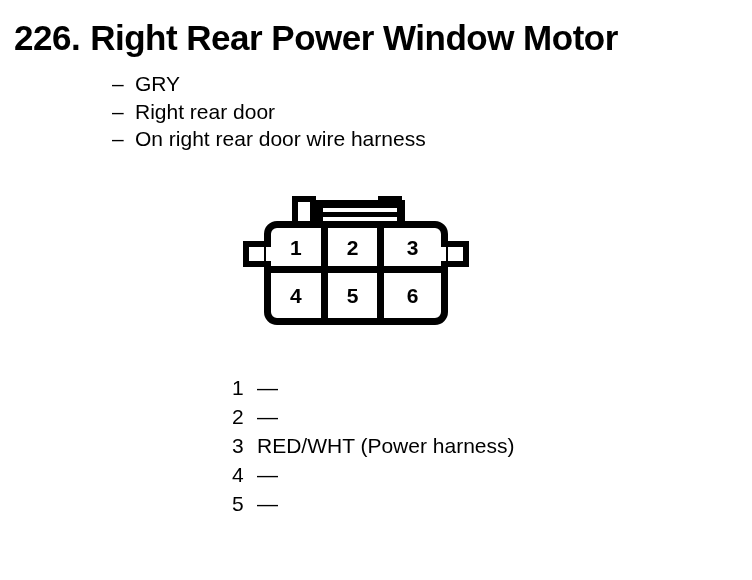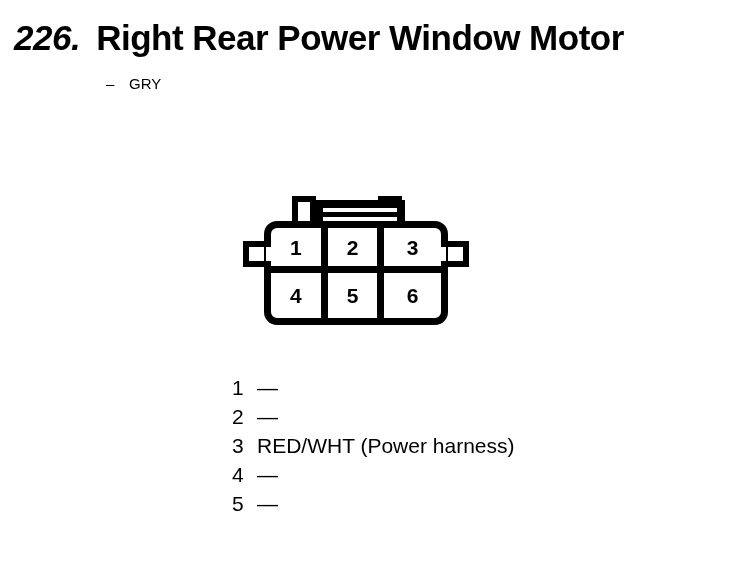--- a/index.html
+++ b/index.html
@@ -22,30 +22,29 @@
     position: absolute;
     left: 14px;
     top: 17px;
     font-size: 35px;
     font-weight: bold;
     letter-spacing: -0.5px;
     white-space: nowrap;
     line-height: 42px;
   }
   #page-title .num {
-    margin-right: 16px;
-    font-style: italic;
+    margin-right: 10px;
   }
 
   
   #attribute-list {
     position: absolute;
-    left: 106px;
+    left: 112px;
     top: 70px;
-    font-size: 15px;
+    font-size: 21px;
     line-height: 27.5px;
   }
   #attribute-list .row {
     white-space: nowrap;
     display: block;
   }
   #attribute-list .bullet-dash {
     display: inline-block;
     width: 23px;
   }
@@ -172,20 +171,26 @@
 <body>
 
 <div id="page-title">
   <span class="num">226.</span><span>Right Rear Power Window Motor</span>
 </div>
 
 <div id="attribute-list">
   <span class="row">
     <span class="bullet-dash">–</span><span>GRY</span>
   </span>
+  <span class="row">
+    <span class="bullet-dash">–</span><span>Right rear door</span>
+  </span>
+  <span class="row">
+    <span class="bullet-dash">–</span><span>On right rear door wire harness</span>
+  </span>
 </div>
 
 <div id="connector-diagram">
 
   <div class="top-notch left"></div>
   <div class="top-notch right"></div>
 
   <div class="top-latch">
     <div class="slot s1"></div>
     <div class="slot s2"></div>

